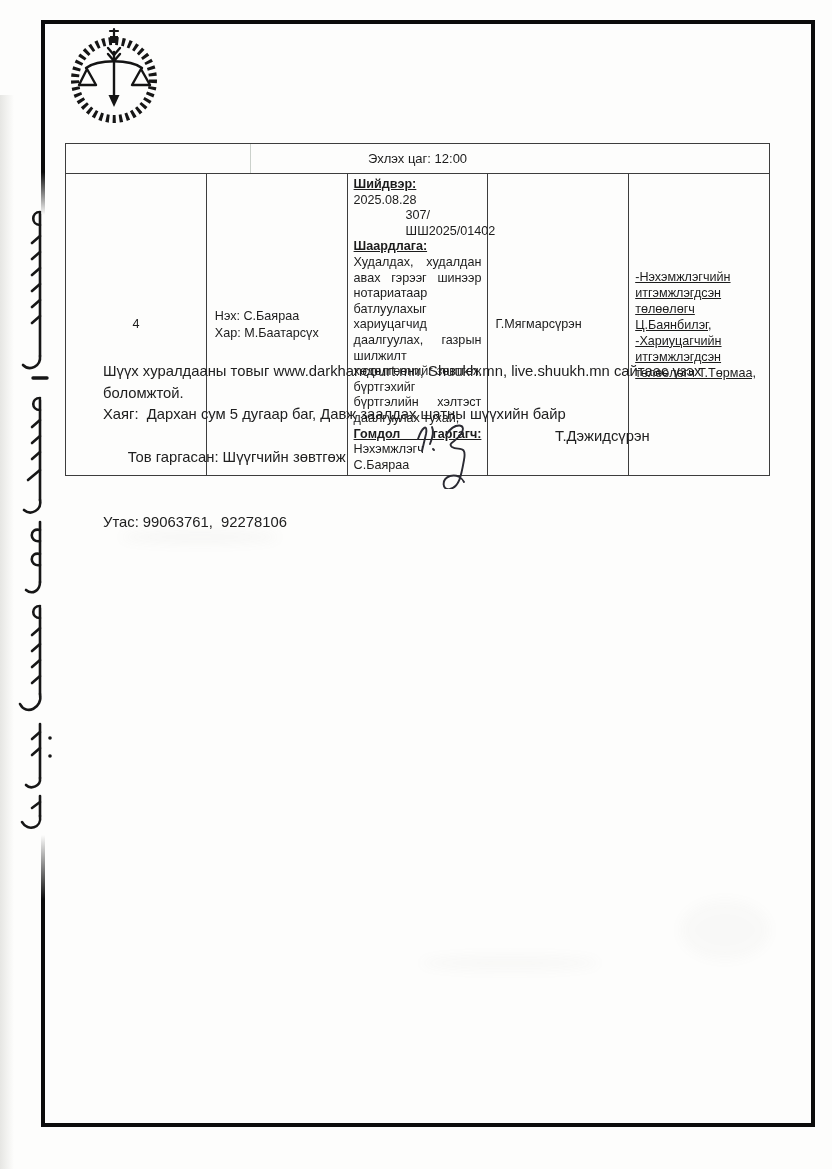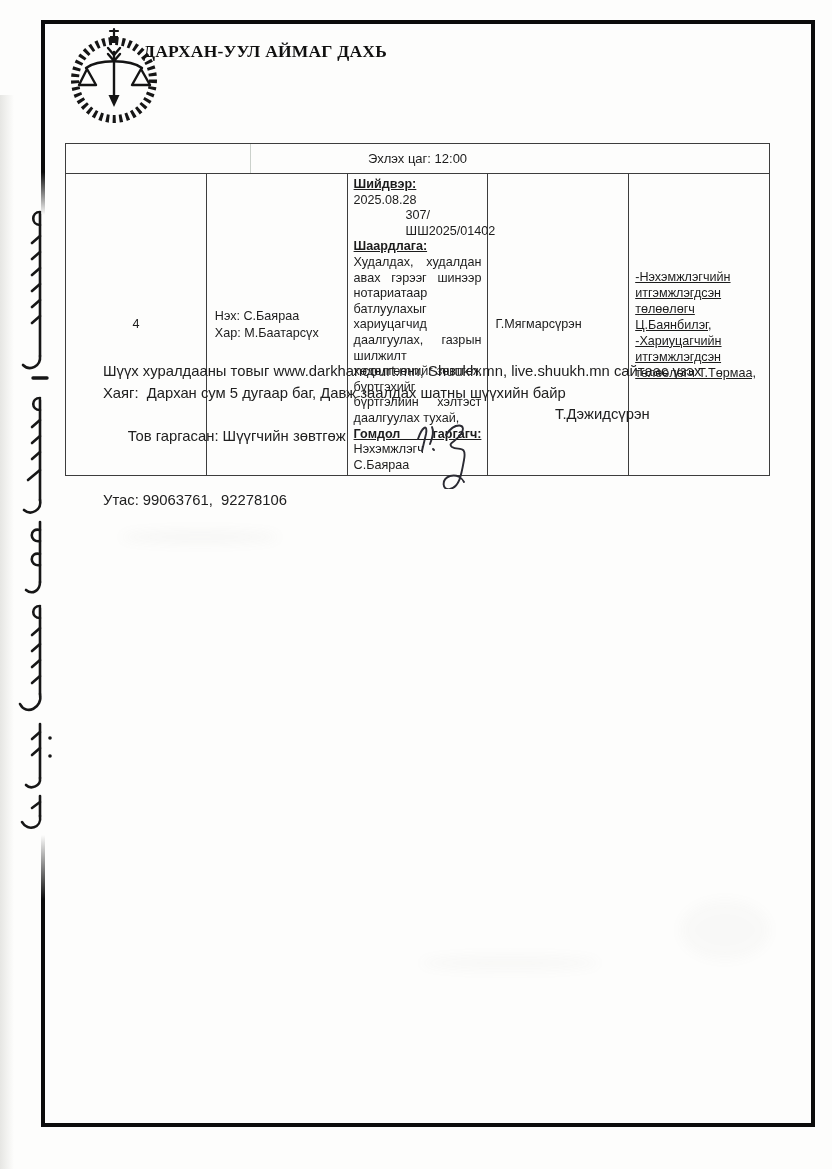--- a/index.html
+++ b/index.html
@@ -85,21 +85,20 @@
       <path d="M52,25 V68"></path>
       <path d="M52,28 l-6,-7 M52,28 l6,-7 M52,34 l-6,-7 M52,34 l6,-7"></path>
       <path d="M24,41 C36,32 68,32 80,41"></path>
       <path d="M25,42 L17,58 L34,58 Z"></path>
       <path d="M79,42 L70,58 L88,58 Z"></path>
     </g>
     <polygon points="46.5,68 57.5,68 52,80" fill="#141414"></polygon>
   </svg>
 
   <div class="org-title">
-    <div>ДАРХАН-УУЛ АЙМАГ ДАХЬ</div>
   </div>
 
   <svg class="vscript" viewBox="0 0 46 628" aria-label="ᠳᠠᠷᠬᠠᠨ ᠠᠭᠤᠯᠠ ᠠᠶᠢᠮᠠᠭ ᠳᠠᠬᠢ ᠰᠢᠭᠦᠬᠦ ᠶᠢᠨ ᠲᠠᠮᠠᠭ᠎ᠠ ᠶᠢᠨ ᠭᠠᠵᠠᠷ">
     <g stroke="#161616" stroke-width="2.6" fill="none" stroke-linecap="round" stroke-linejoin="round">
       <path d="M27,4 c-9,0 -9,13 0,13"></path>
       <path d="M27,6 L27,148"></path>
       <path d="M27,28 l-8,7 M27,44 l-8,7 M27,60 l-8,7 M27,76 l-8,7 M27,92 l-8,7 M27,108 l-8,7"></path>
       <path d="M27,148 c1,10 -10,16 -17,9"></path>
       <path d="M20,170 h14" stroke-width="3.4"></path>
       <path d="M27,190 c-9,0 -9,12 0,12"></path>
@@ -158,20 +157,21 @@
       <td class="c-part">
         <div class="part-line">-Нэхэмжлэгчийн итгэмжлэгдсэн төлөөлөгч Ц.Баянбилэг,</div>
         <div class="part-line">-Хариуцагчийн итгэмжлэгдсэн төлөөлөгч Т.Төрмаа,</div>
       </td>
     </tr>
   </tbody>
     </table>
 
   <div class="footer">
     <div>Шүүх хуралдааны товыг www.darkhancourt.mn, Shuukh.mn, live.shuukh.mn сайтаас үзэх</div>
+    <div>боломжтой.</div>
     <div>Хаяг:  Дархан сум 5 дугаар баг, Давж заалдах шатны шүүхийн байр</div>
     <div class="prepared-row">
       <span>Тов гаргасан: Шүүгчийн зөвтгөж</span>
       <span class="prepared-name">Т.Дэжидсүрэн</span>
     </div>
     <div>Утас: 99063761,  92278106</div>
   </div>
 
   <svg class="signature" viewBox="0 0 84 84">
     <g stroke="#2b2b33" stroke-width="1.9" fill="none" stroke-linecap="round" stroke-linejoin="round">

